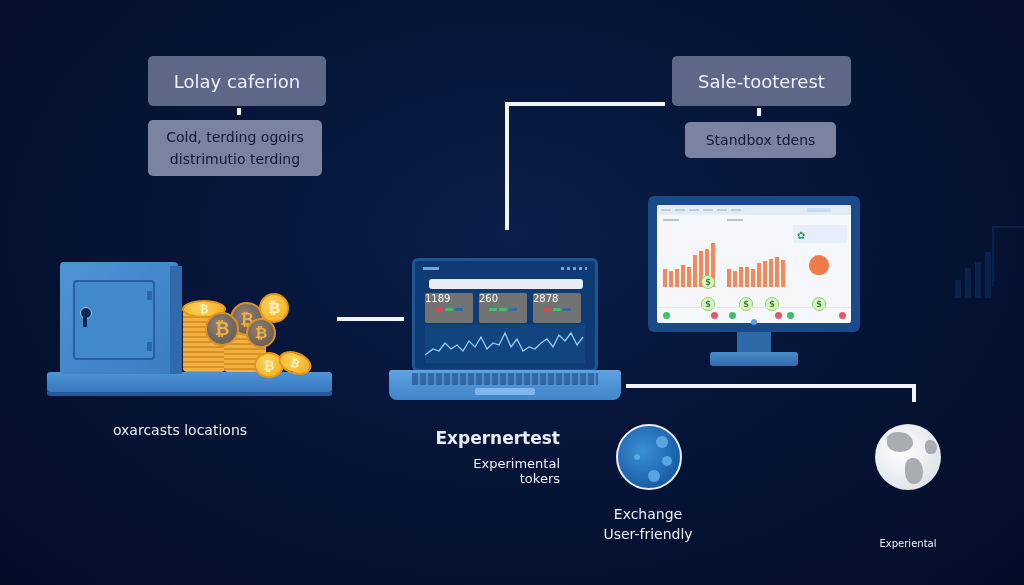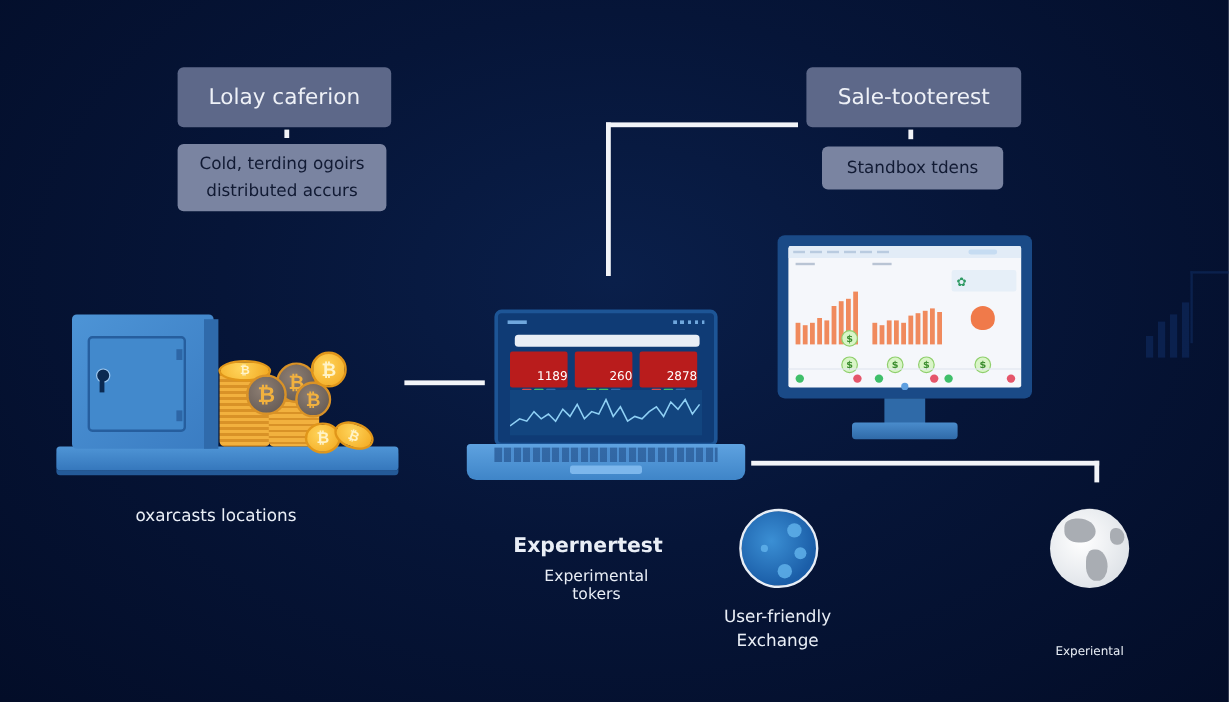--- a/index.html
+++ b/index.html
@@ -44,21 +44,21 @@
   .caption { position:absolute; text-align:center; color:#e9eef6; }
 
   
   .laptop-screen { position:absolute; left:412px; top:258px; width:186px; height:114px; background:#0f3b75; border-radius:6px; border:3px solid #1d5596; }
   .laptop-base { position:absolute; left:389px; top:370px; width:232px; height:30px; background: linear-gradient(#5ea2e0,#3f85c8); border-radius: 3px 3px 8px 8px; }
   .keyboard { position:absolute; left:412px; top:373px; width:186px; height:12px;
     background: repeating-linear-gradient(90deg, #2c5f9c 0 6px, #4a8bcd 6px 8px); opacity:.85; }
   .trackpad { position:absolute; left:475px; top:388px; width:60px; height:7px; background:#7db7ec; border-radius:2px; }
   .lp-topbar { position:absolute; left:6px; top:6px; right:6px; height:6px; }
   .lp-search { position:absolute; left:14px; top:18px; width:154px; height:10px; background:#e8eef6; border-radius:3px; }
-  .stat-card { position:absolute; top:32px; width:48px; height:30px; background:#b91c1c; border-radius:2px; text-align:right; color:#fff; font-size:10px; padding-top:16px; }
+  .stat-card { position:absolute; top:32px; width:48px; height:30px; background:#737373; border-radius:2px; text-align:left; color:#fff; font-size:10px; padding-top:0; }
   .stat-tags { display:flex; justify-content:center; gap:2px; margin-top:4px; }
   .stat-tags span { display:block; width:8px; height:3px; border-radius:1px; }
 
   
   .monitor { position:absolute; left:648px; top:196px; width:212px; height:136px; background:#1a4a87; border-radius:6px; padding:9px; }
   .monitor-screen { position:relative; width:100%; height:100%; background:#f5f7fb; border-radius:2px; overflow:hidden; }
   .mon-nav { position:absolute; left:0; top:0; right:0; height:10px; background:#e2ecf7; }
   .mon-panel { position:absolute; top:12px; height:90px; }
   .bar { position:absolute; bottom:0; width:4px; background:#f08a5d; }
   .mon-foot { position:absolute; left:0; right:0; bottom:0; height:16px; border-top:1px solid #e2e6ee; }
@@ -90,21 +90,21 @@
   <div class="bg-bar" style="left:985px; top:252px; height:46px;"></div>
   <div class="abs" style="left:992px; top:226px; width:32px; height:60px; border-top:2px solid #0f2c60; border-left:2px solid #0f2c60; opacity:.6;"></div>
 </div>
 
 <div class="label-box title" style="left:148px; top:56px; width:178px; height:50px;">
   <span>Lolay caferion</span>
 </div>
 <div class="connector" style="left:237px; top:108px; width:4px; height:7px;"></div>
 <div class="label-box sub" style="left:148px; top:120px; width:174px; height:56px; flex-direction:column;">
   <span>Cold, terding ogoirs</span>
-  <span>distributed accurs</span>
+  <span>distrimutio terding</span>
 </div>
 
 <div class="label-box title" style="left:672px; top:56px; width:179px; height:50px;">
   <span>Sale-tooterest</span>
 </div>
 <div class="connector" style="left:757px; top:108px; width:4px; height:8px;"></div>
 <div class="label-box sub" style="left:685px; top:122px; width:151px; height:36px;">
   <span>Standbox tdens</span>
 </div>
 
@@ -172,21 +172,21 @@
     <svg class="abs" style="left:10px; top:64px;" width="160" height="38" viewBox="0 0 160 38">
       <rect x="0" y="0" width="160" height="38" fill="#12457f"></rect>
       <polyline fill="none" stroke="#8fd0f5" stroke-width="1.3" points="0,30 8,24 14,26 20,18 26,24 32,20 38,26 44,16 50,22 56,12 62,24 68,18 74,20 80,8 86,22 92,14 98,26 104,22 110,24 116,18 122,14 128,22 134,10 140,16 146,8 152,20 158,12"></polyline>
     </svg>
   </div>
   <div class="laptop-base"></div>
   <div class="keyboard"></div>
   <div class="trackpad"></div>
 </div>
 
-<div class="caption" style="left:420px; top:428px; width:140px; text-align:center;margin-top:17px;">
+<div class="caption" style="left:420px; top:428px; width:140px; text-align:right;">
   <div style="font-size:17px; font-weight:bold; margin-bottom:8px;">Expernertest</div>
   <div style="font-size:13px; padding-left:14px;">Experimental tokers</div>
 </div>
 
 <div>
   <div class="monitor">
     <div class="monitor-screen">
       <div class="mon-nav">
         <div class="abs" style="left:4px; top:4px; width:80px; height:2px; background:repeating-linear-gradient(90deg,#b9cbe0 0 10px,transparent 10px 14px);"></div>
         <div class="abs" style="right:20px; top:3px; width:24px; height:4px; background:#c6dcf2; border-radius:2px;"></div>
@@ -249,22 +249,22 @@
   <div class="monitor-foot"></div>
 </div>
 
 <div class="globe-blue">
   <div class="spot" style="left:38px; top:10px; width:12px; height:12px;"></div>
   <div class="spot" style="left:44px; top:30px; width:10px; height:10px;"></div>
   <div class="spot" style="left:30px; top:44px; width:12px; height:12px;"></div>
   <div class="spot" style="left:16px; top:28px; width:6px; height:6px;"></div>
 </div>
 <div class="caption" style="left:580px; top:504px; width:136px; font-size:14px; line-height:20px;">
+  <div>Exchange</div>
   <div>User-friendly</div>
-  <div>Exchange</div>
 </div>
 
 <div class="globe-white">
   <div class="land" style="left:12px; top:8px; width:26px; height:20px;"></div>
   <div class="land" style="left:30px; top:34px; width:18px; height:26px;"></div>
   <div class="land" style="left:50px; top:16px; width:12px; height:14px;"></div>
 </div>
 <div class="caption" style="left:840px; top:534px; width:136px; font-size:10px; line-height:20px;">
   <div>Experiental</div>
 </div>

